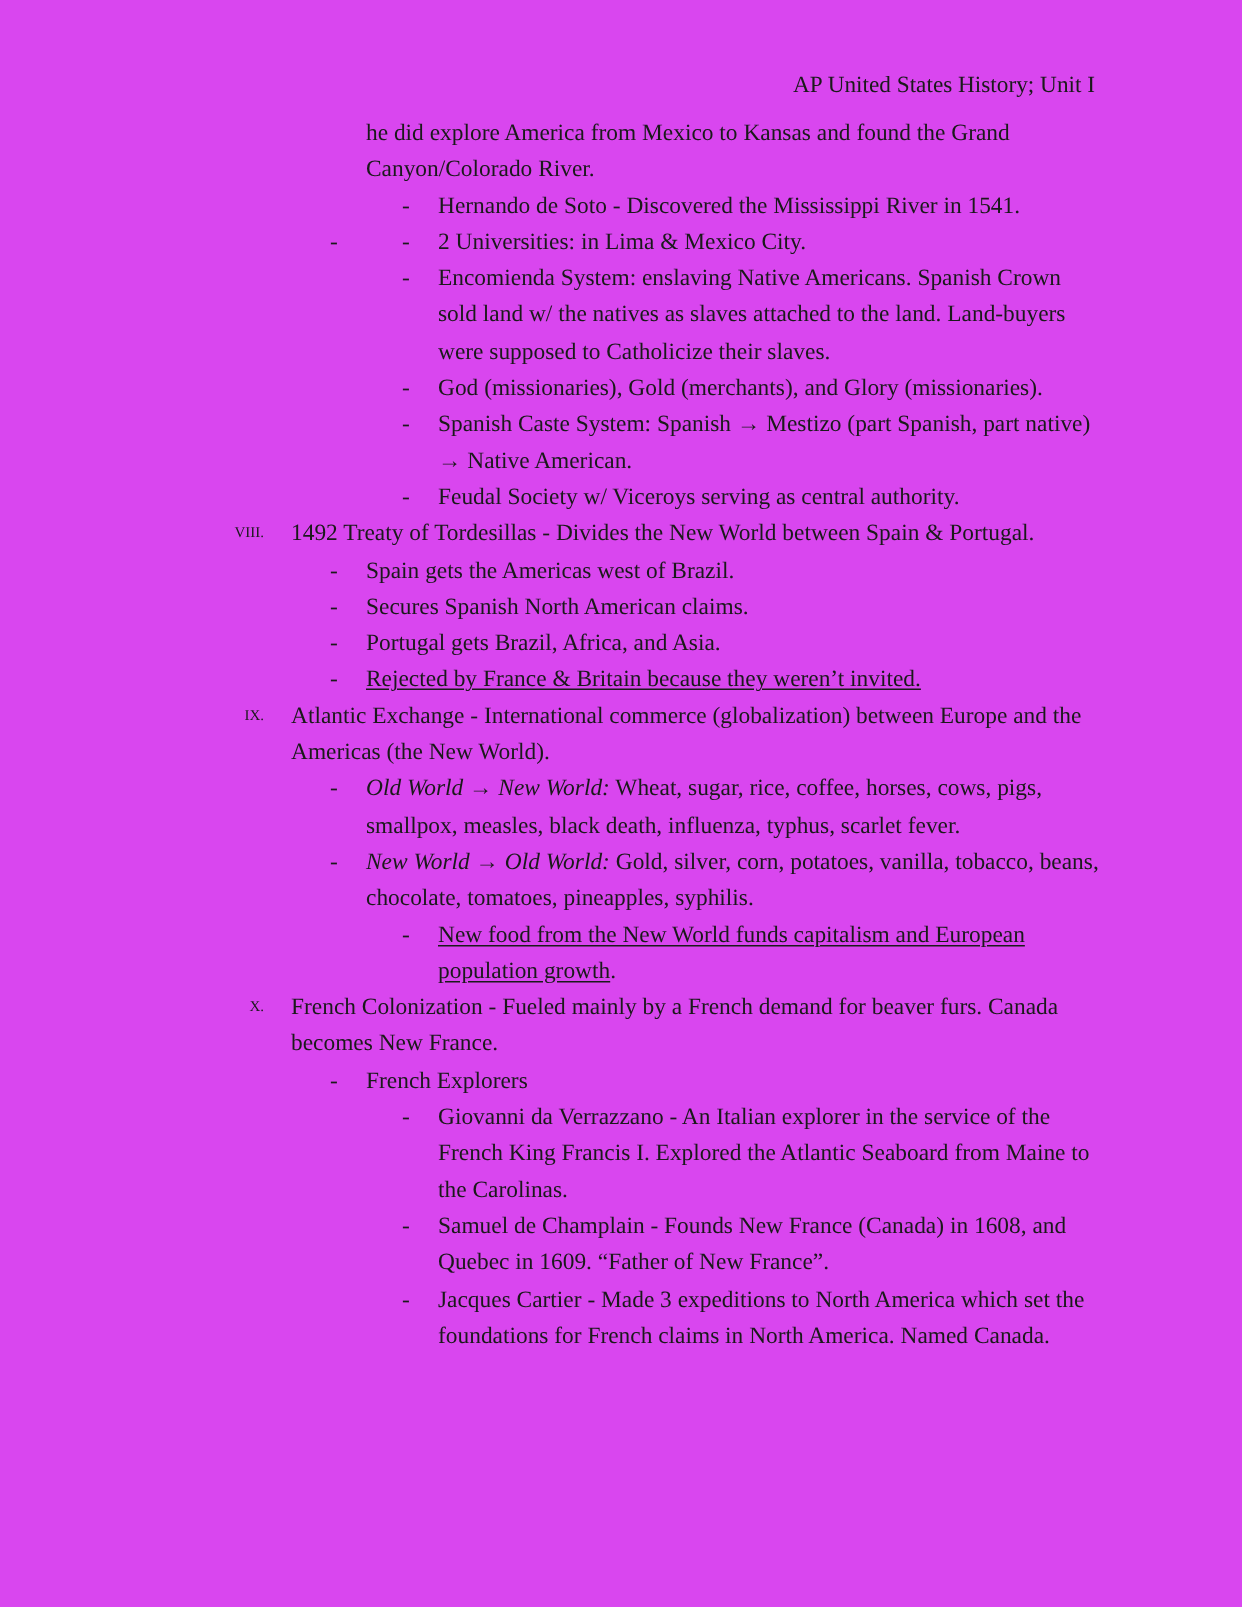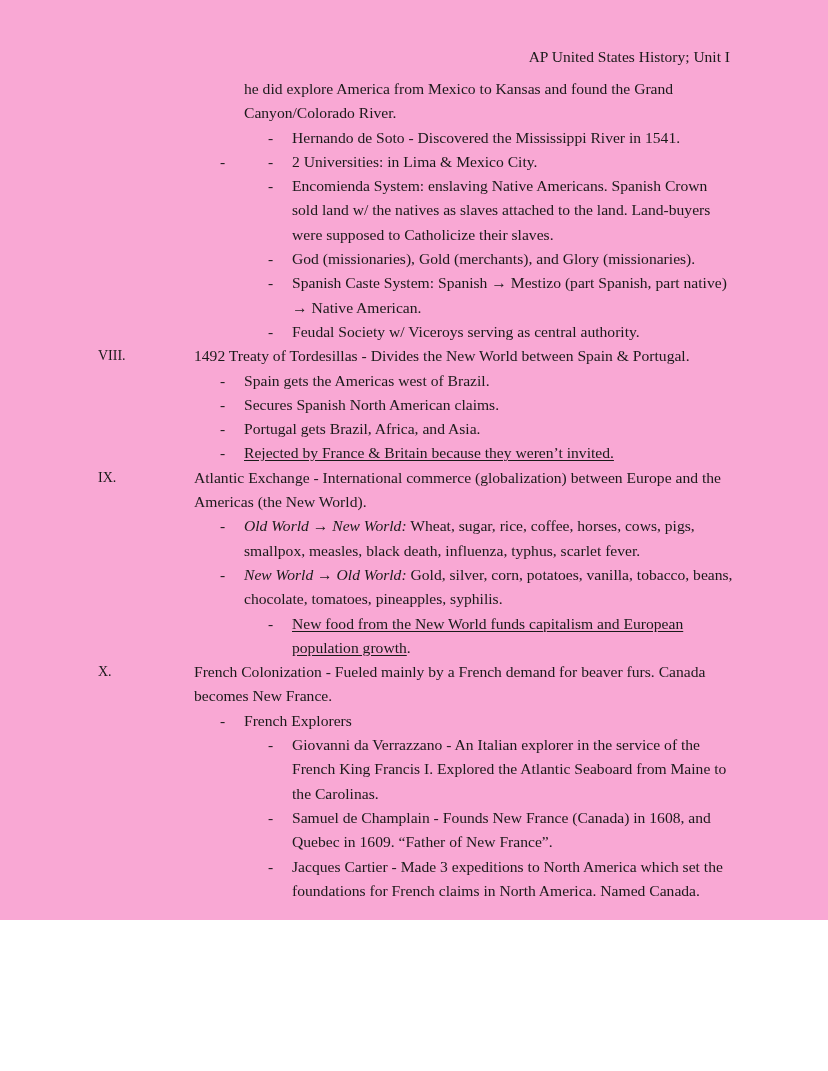--- a/index.html
+++ b/index.html
@@ -3,22 +3,22 @@
 <meta charset="utf-8">
 <style>
   html, body {
     margin: 0;
     padding: 0;
     background: #ffffff;
   }
   .page {
     position: relative;
     width: 828px;
-    height: 920px;
-    background: #f9a8d4;
+    height: 1071px;
+    background: #d946ef;
     font-family: "Liberation Serif", "DejaVu Serif", serif;
     color: #1a1a1a;
     overflow: hidden;
   }
   .header {
     position: absolute;
     top: 48px;
     left: 98px;
     width: 632px;
     text-align: right;
@@ -39,22 +39,22 @@
     color: #1a1a1a;
     text-align: left;
   }
   
   .lvl-roman   { padding-left: 96px; text-indent: 0; }
   .roman-num {
     position: absolute;
     left: 0;
     top: 0;
     width: 78px;
-    text-align: left;
-    font-size: 14px;
+    text-align: right;
+    font-size: 10px;
   }
   .lvl-b1 { padding-left: 122px; }
   .lvl-b2 { padding-left: 170px; }
   .lvl-cont1 { padding-left: 146px; }
 
   .bullet {
     position: absolute;
     top: 0;
     font-size: 15.6px;
     color: #1a1a1a;

